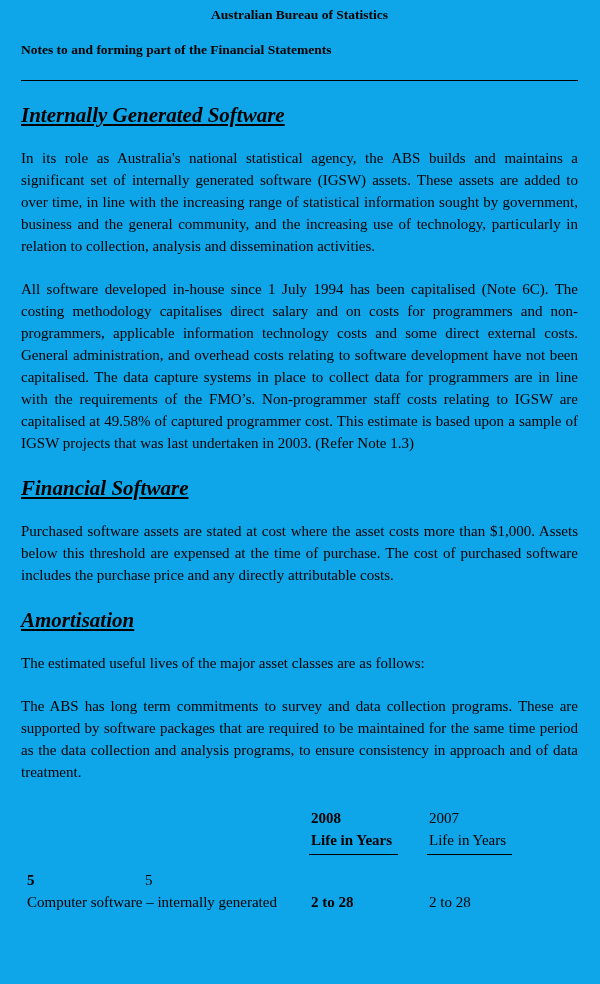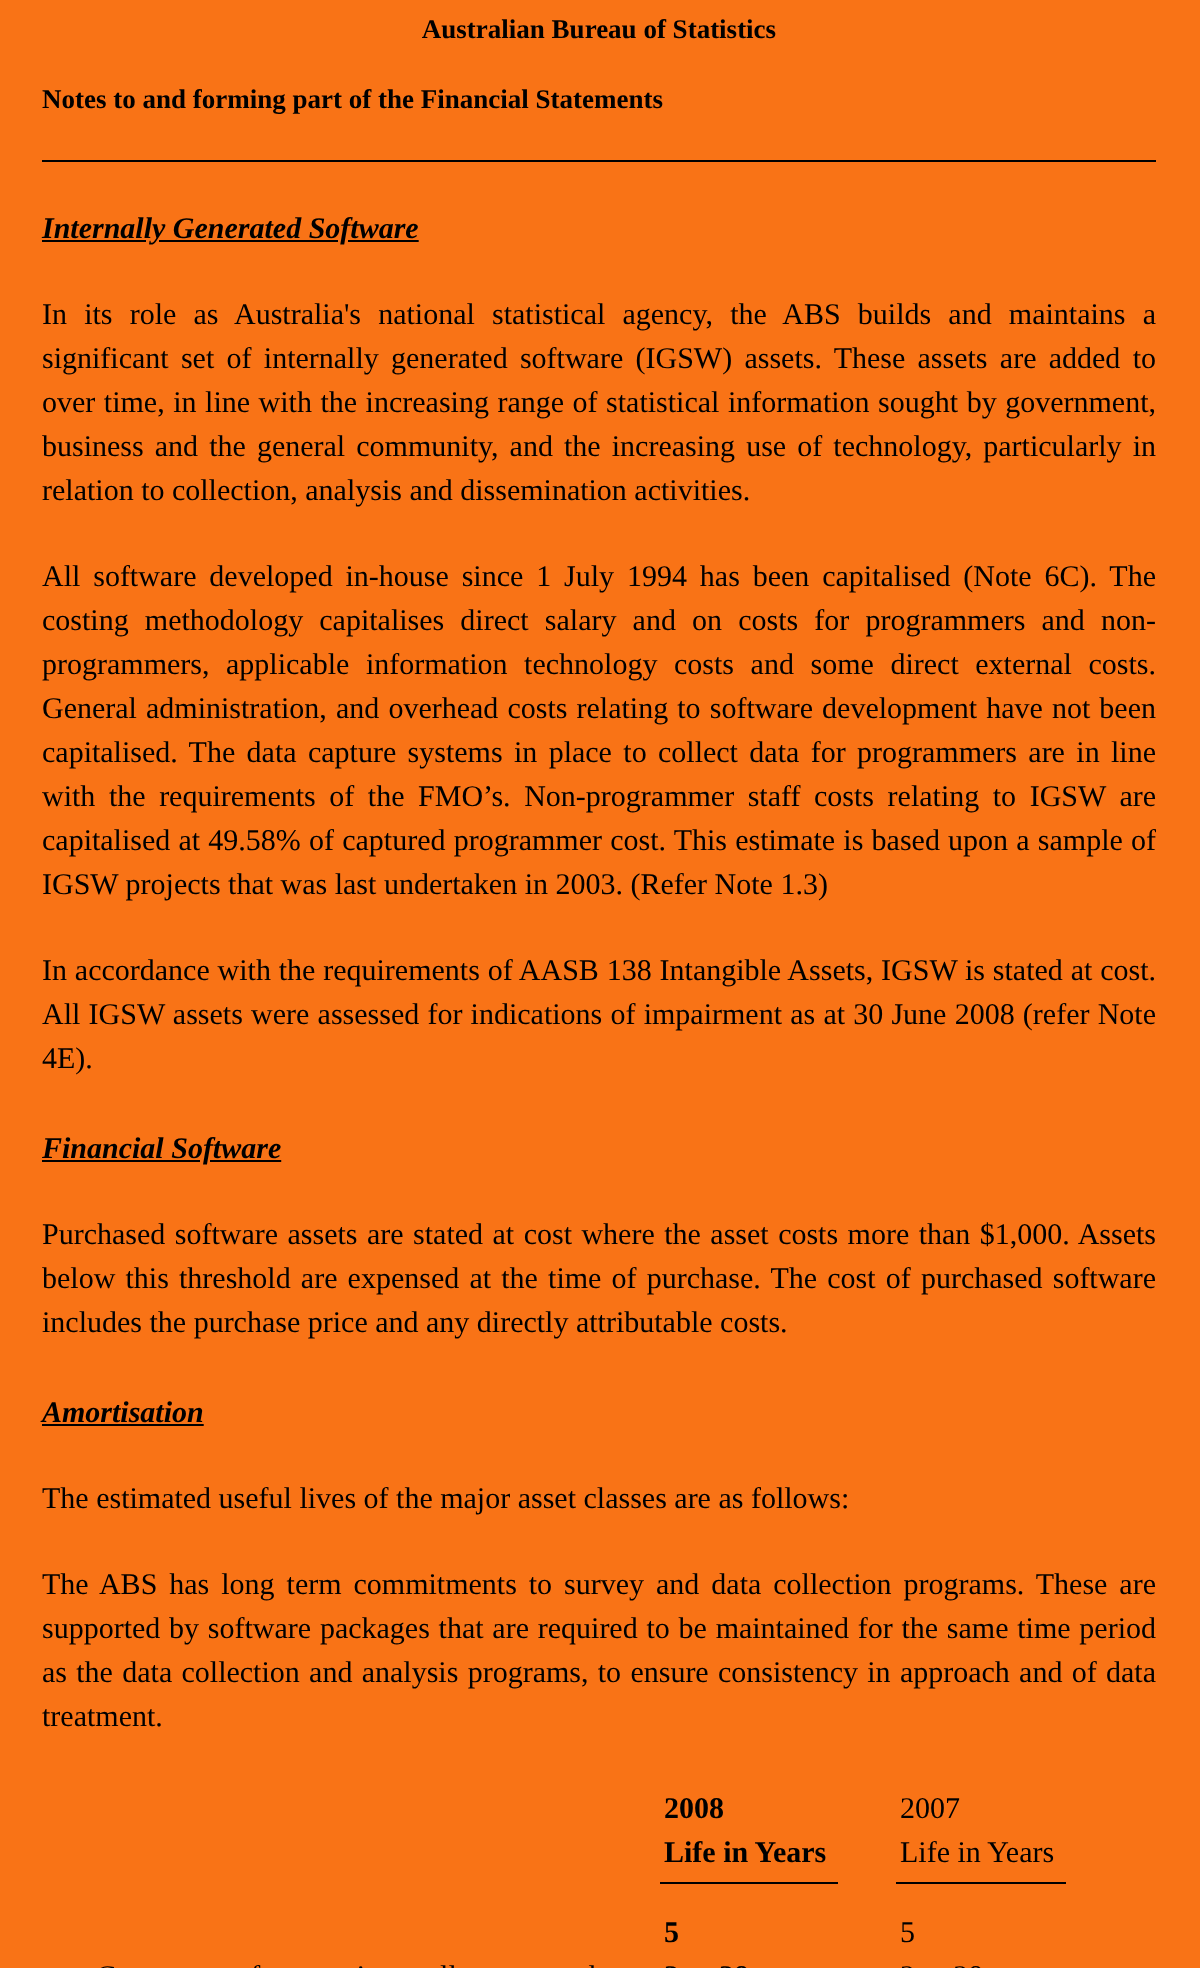--- a/index.html
+++ b/index.html
@@ -1,21 +1,21 @@
 <!DOCTYPE html>
 <html><head>
 <meta charset="utf-8">
 <style>
   html, body { margin: 0; padding: 0; background: #ffffff; }
   .page {
     position: relative;
     width: 600px;
     height: 984px;
     margin: 0;
-    background: #f97316;
+    background: #0ea5e9;
     color: #000000;
     font-family: "Liberation Serif", "DejaVu Serif", serif;
     font-size: 15px;
     line-height: 22px;
     box-sizing: border-box;
     padding: 5px 22px 0 21px;
     overflow: hidden;
   }
   .org-title {
     text-align: center;
@@ -28,33 +28,33 @@
     font-weight: bold;
     font-size: 13.5px;
     line-height: 16px;
     margin-top: 19px;
     padding-bottom: 22px;
     border-bottom: 1.5px solid #000000;
   }
   .section-heading {
     font-weight: bold;
     font-style: italic;
-    font-size: 15px;
+    font-size: 21px;
     text-decoration: underline;
     margin-top: 23px;
   }
   p.body {
     margin: 21px 0 0 0;
     text-align: justify;
   }
   p.body.no-justify { text-align: left; }
 
   
   .lives-table { margin: 24px 0 0 6px; }
-  .t-row { display: flex; justify-content: flex-end; }
+  .t-row { display: flex; }
   .t-label { width: 284px; }
   .t-col { width: 118px; }
   .t-col-2008 { font-weight: bold; }
   .t-col-2007 { width: 128px; }
   .col-head {
     display: inline-block;
     border-bottom: 1.5px solid #000000;
     padding: 0 6px 3px 2px;
     margin-left: -2px;
   }
@@ -69,21 +69,20 @@
 <div class="page">
 
   <div class="org-title">Australian Bureau of Statistics</div>
 
   <div class="doc-title">Notes to and forming part of the Financial Statements</div>
 
   <div class="section-heading">Internally Generated Software</div>
 
   <p class="body">In its role as Australia's national statistical agency, the ABS builds and maintains a significant set of internally generated software (IGSW) assets.  These assets are added to over time, in line with the increasing range of statistical information sought by government, business and the general community, and the increasing use of technology, particularly in relation to collection, analysis and dissemination activities.</p>
   <p class="body">All software developed in-house since 1 July 1994 has been capitalised (Note 6C).  The costing methodology capitalises direct salary and on costs for programmers and non-programmers, applicable information technology costs and some direct external costs.  General administration, and overhead costs relating to software development have not been capitalised.  The data capture systems in place to collect data for programmers are in line with the requirements of the FMO’s.  Non-programmer staff costs relating to IGSW are capitalised at 49.58% of captured programmer cost.  This estimate is based upon a sample of IGSW projects that was last undertaken in 2003. (Refer Note 1.3)</p>
-  <p class="body">In accordance with the requirements of AASB 138 Intangible Assets, IGSW is stated at cost. All IGSW assets were assessed for indications of impairment as at 30 June 2008 (refer Note 4E).</p>
 
   <div class="section-heading">Financial Software</div>
 
   <p class="body">Purchased software assets are stated at cost where the asset costs more than $1,000. Assets below this threshold are expensed at the time of purchase. The cost of purchased software includes the purchase price and any directly attributable costs.</p>
 
   <div class="section-heading">Amortisation</div>
 
   <p class="body no-justify">The estimated useful lives of the major asset classes are as follows:</p>
   <p class="body">The ABS has long term commitments to survey and data collection programs.  These are supported by software packages that are required to be maintained for the same time period as the data collection and analysis programs, to ensure consistency in approach and of data treatment.</p>
 

